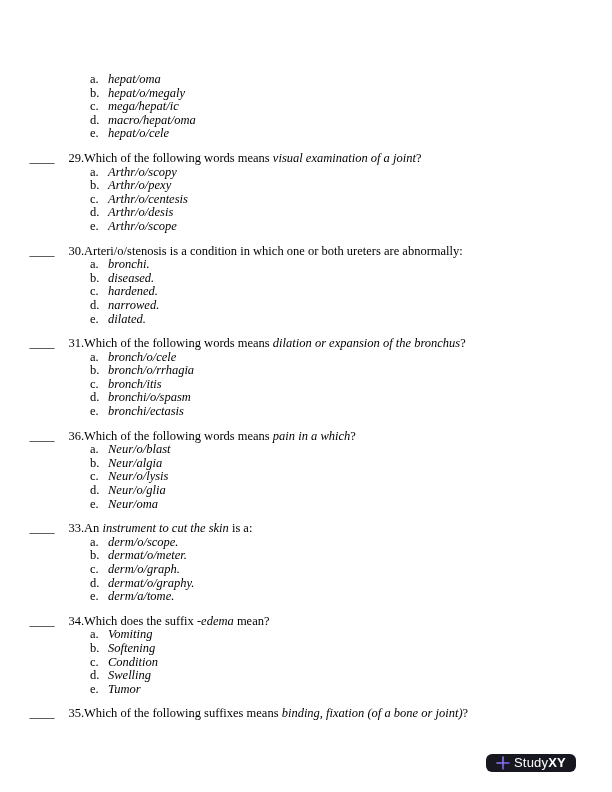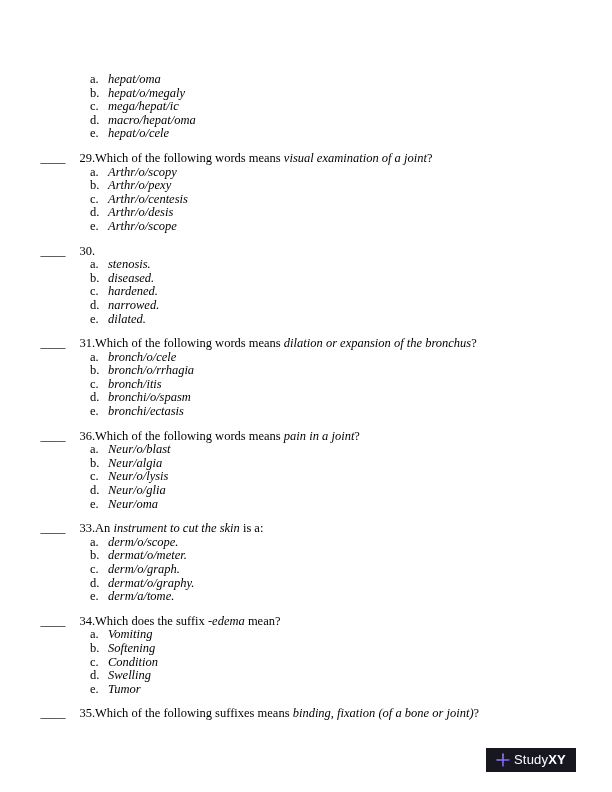--- a/index.html
+++ b/index.html
@@ -16,21 +16,21 @@
     position:relative;
     width:612px; height:792px;
     padding-top:73px;
     background:#fff;
   }
   .question-block { margin-bottom:11px; }
   .q-row { display:flex; align-items:baseline; }
   .blank {
     display:inline-block;
     width:26px;
-    margin-left:40px;
+    margin-left:29px;
     overflow:hidden;
     white-space:nowrap;
     flex:0 0 26px;
     text-align:center;
   }
   .qnum {
     display:inline-block;
     width:23px;
     margin-left:6px;
     flex:0 0 23px;
@@ -39,23 +39,23 @@
   .qtext { flex:1 1 auto; padding-right:40px; }
   .qtext em { font-style:italic; }
   .options { margin-left:90px; }
   .option-row { display:flex; }
   .opt-letter { display:inline-block; width:18px; flex:0 0 18px; }
   .opt-text { flex:1 1 auto;font-style:italic; }
 
   .brand-badge {
     position:absolute;
     right:36px; bottom:20px;
-    width:90px; height:24px;
+    width:90px; height:18px;
     background:#17171f;
-    border-radius:0;
+    border-radius:6px;
     display:flex;
     align-items:center;
     justify-content:center;
     gap:4px;
   }
   .brand-text {
     font-family:"Liberation Sans", sans-serif;
     font-size:13px;
     color:#ffffff;
     letter-spacing:0.2px;
@@ -120,25 +120,26 @@
           <span class="opt-letter">e.</span>
           <span class="opt-text">Arthr/o/scope</span>
         </div>
       </div>
   </section>
 
   <section class="question-block">
     <div class="q-row">
       <span class="blank">____</span>
       <span class="qnum">30.</span>
-    </div>
-    <div class="options">
-        <div class="option-row">
-          <span class="opt-letter">a.</span>
-          <span class="opt-text">stenosis.</span>
+      <span class="qtext"><span>Arteri/o/stenosis is a condition in which one or both ureters are abnormally:</span><em></em><span></span></span>
+    </div>
+    <div class="options">
+        <div class="option-row">
+          <span class="opt-letter">a.</span>
+          <span class="opt-text">bronchi.</span>
         </div>
         <div class="option-row">
           <span class="opt-letter">b.</span>
           <span class="opt-text">diseased.</span>
         </div>
         <div class="option-row">
           <span class="opt-letter">c.</span>
           <span class="opt-text">hardened.</span>
         </div>
         <div class="option-row">
@@ -179,21 +180,21 @@
           <span class="opt-letter">e.</span>
           <span class="opt-text">bronchi/ectasis</span>
         </div>
       </div>
   </section>
 
   <section class="question-block">
     <div class="q-row">
       <span class="blank">____</span>
       <span class="qnum">36.</span>
-      <span class="qtext"><span>Which of the following words means </span><em>pain in a joint</em><span>?</span></span>
+      <span class="qtext"><span>Which of the following words means </span><em>pain in a which</em><span>?</span></span>
     </div>
     <div class="options">
         <div class="option-row">
           <span class="opt-letter">a.</span>
           <span class="opt-text">Neur/o/blast</span>
         </div>
         <div class="option-row">
           <span class="opt-letter">b.</span>
           <span class="opt-text">Neur/algia</span>
         </div>

